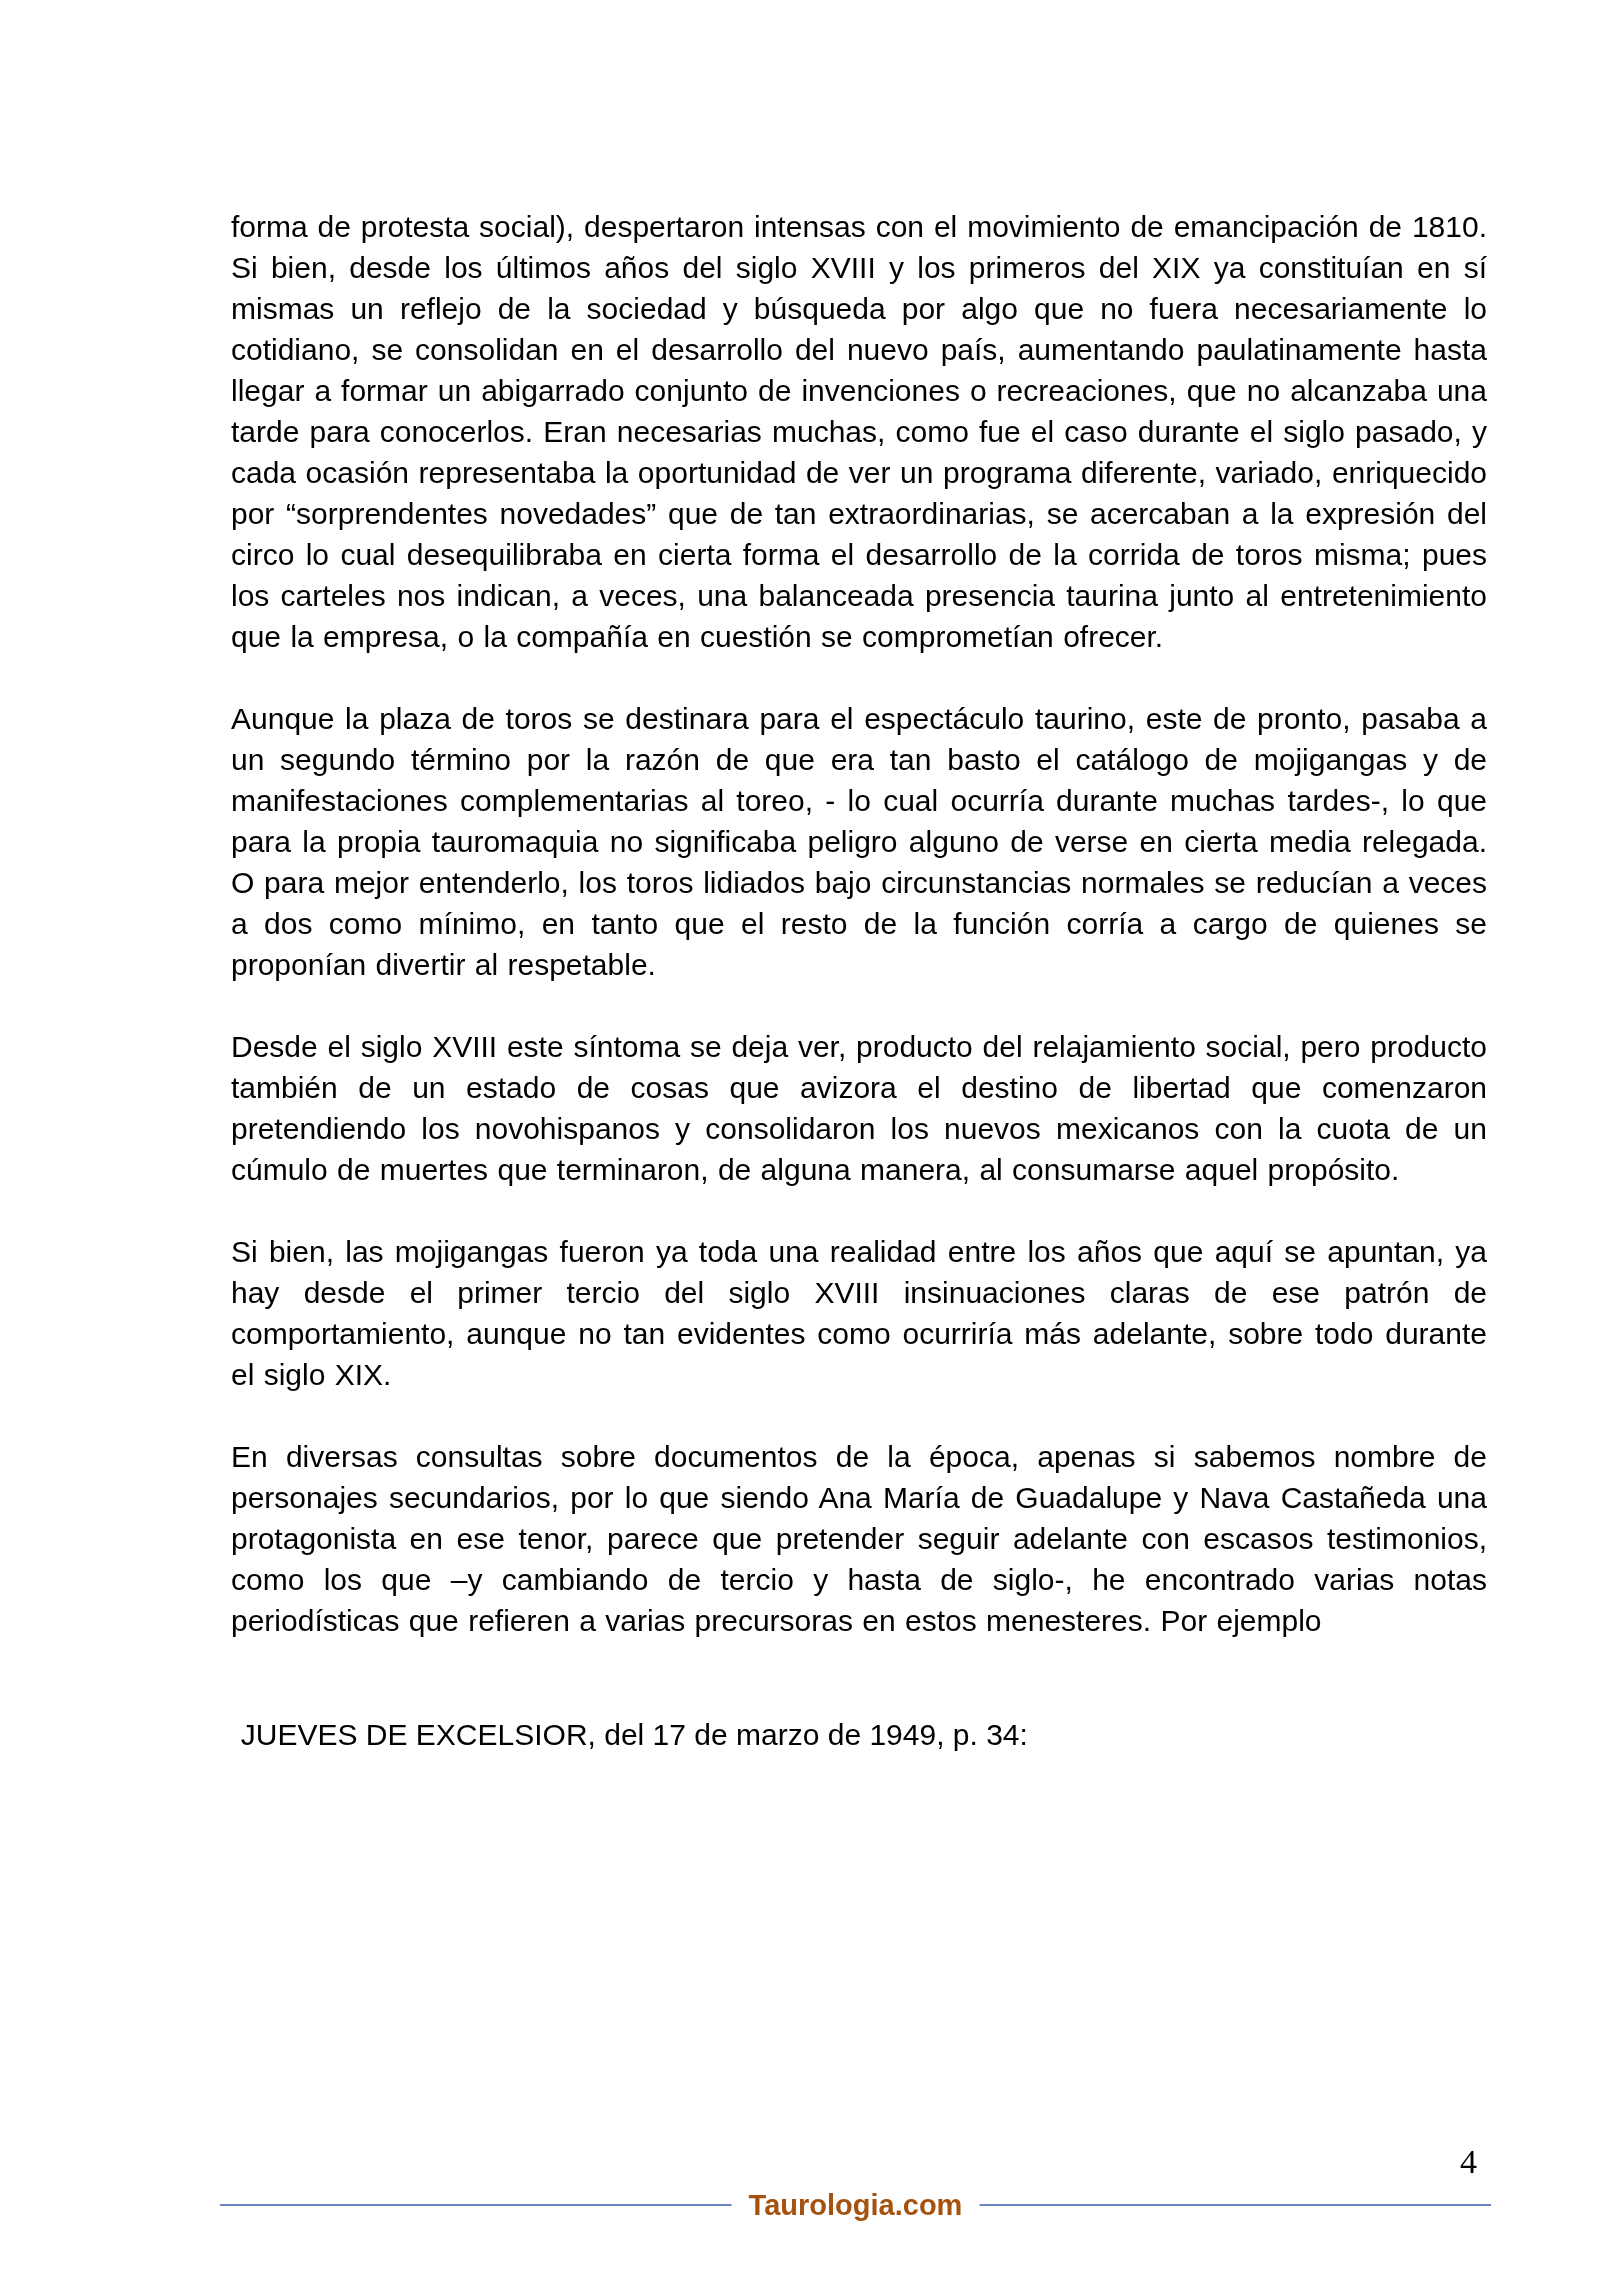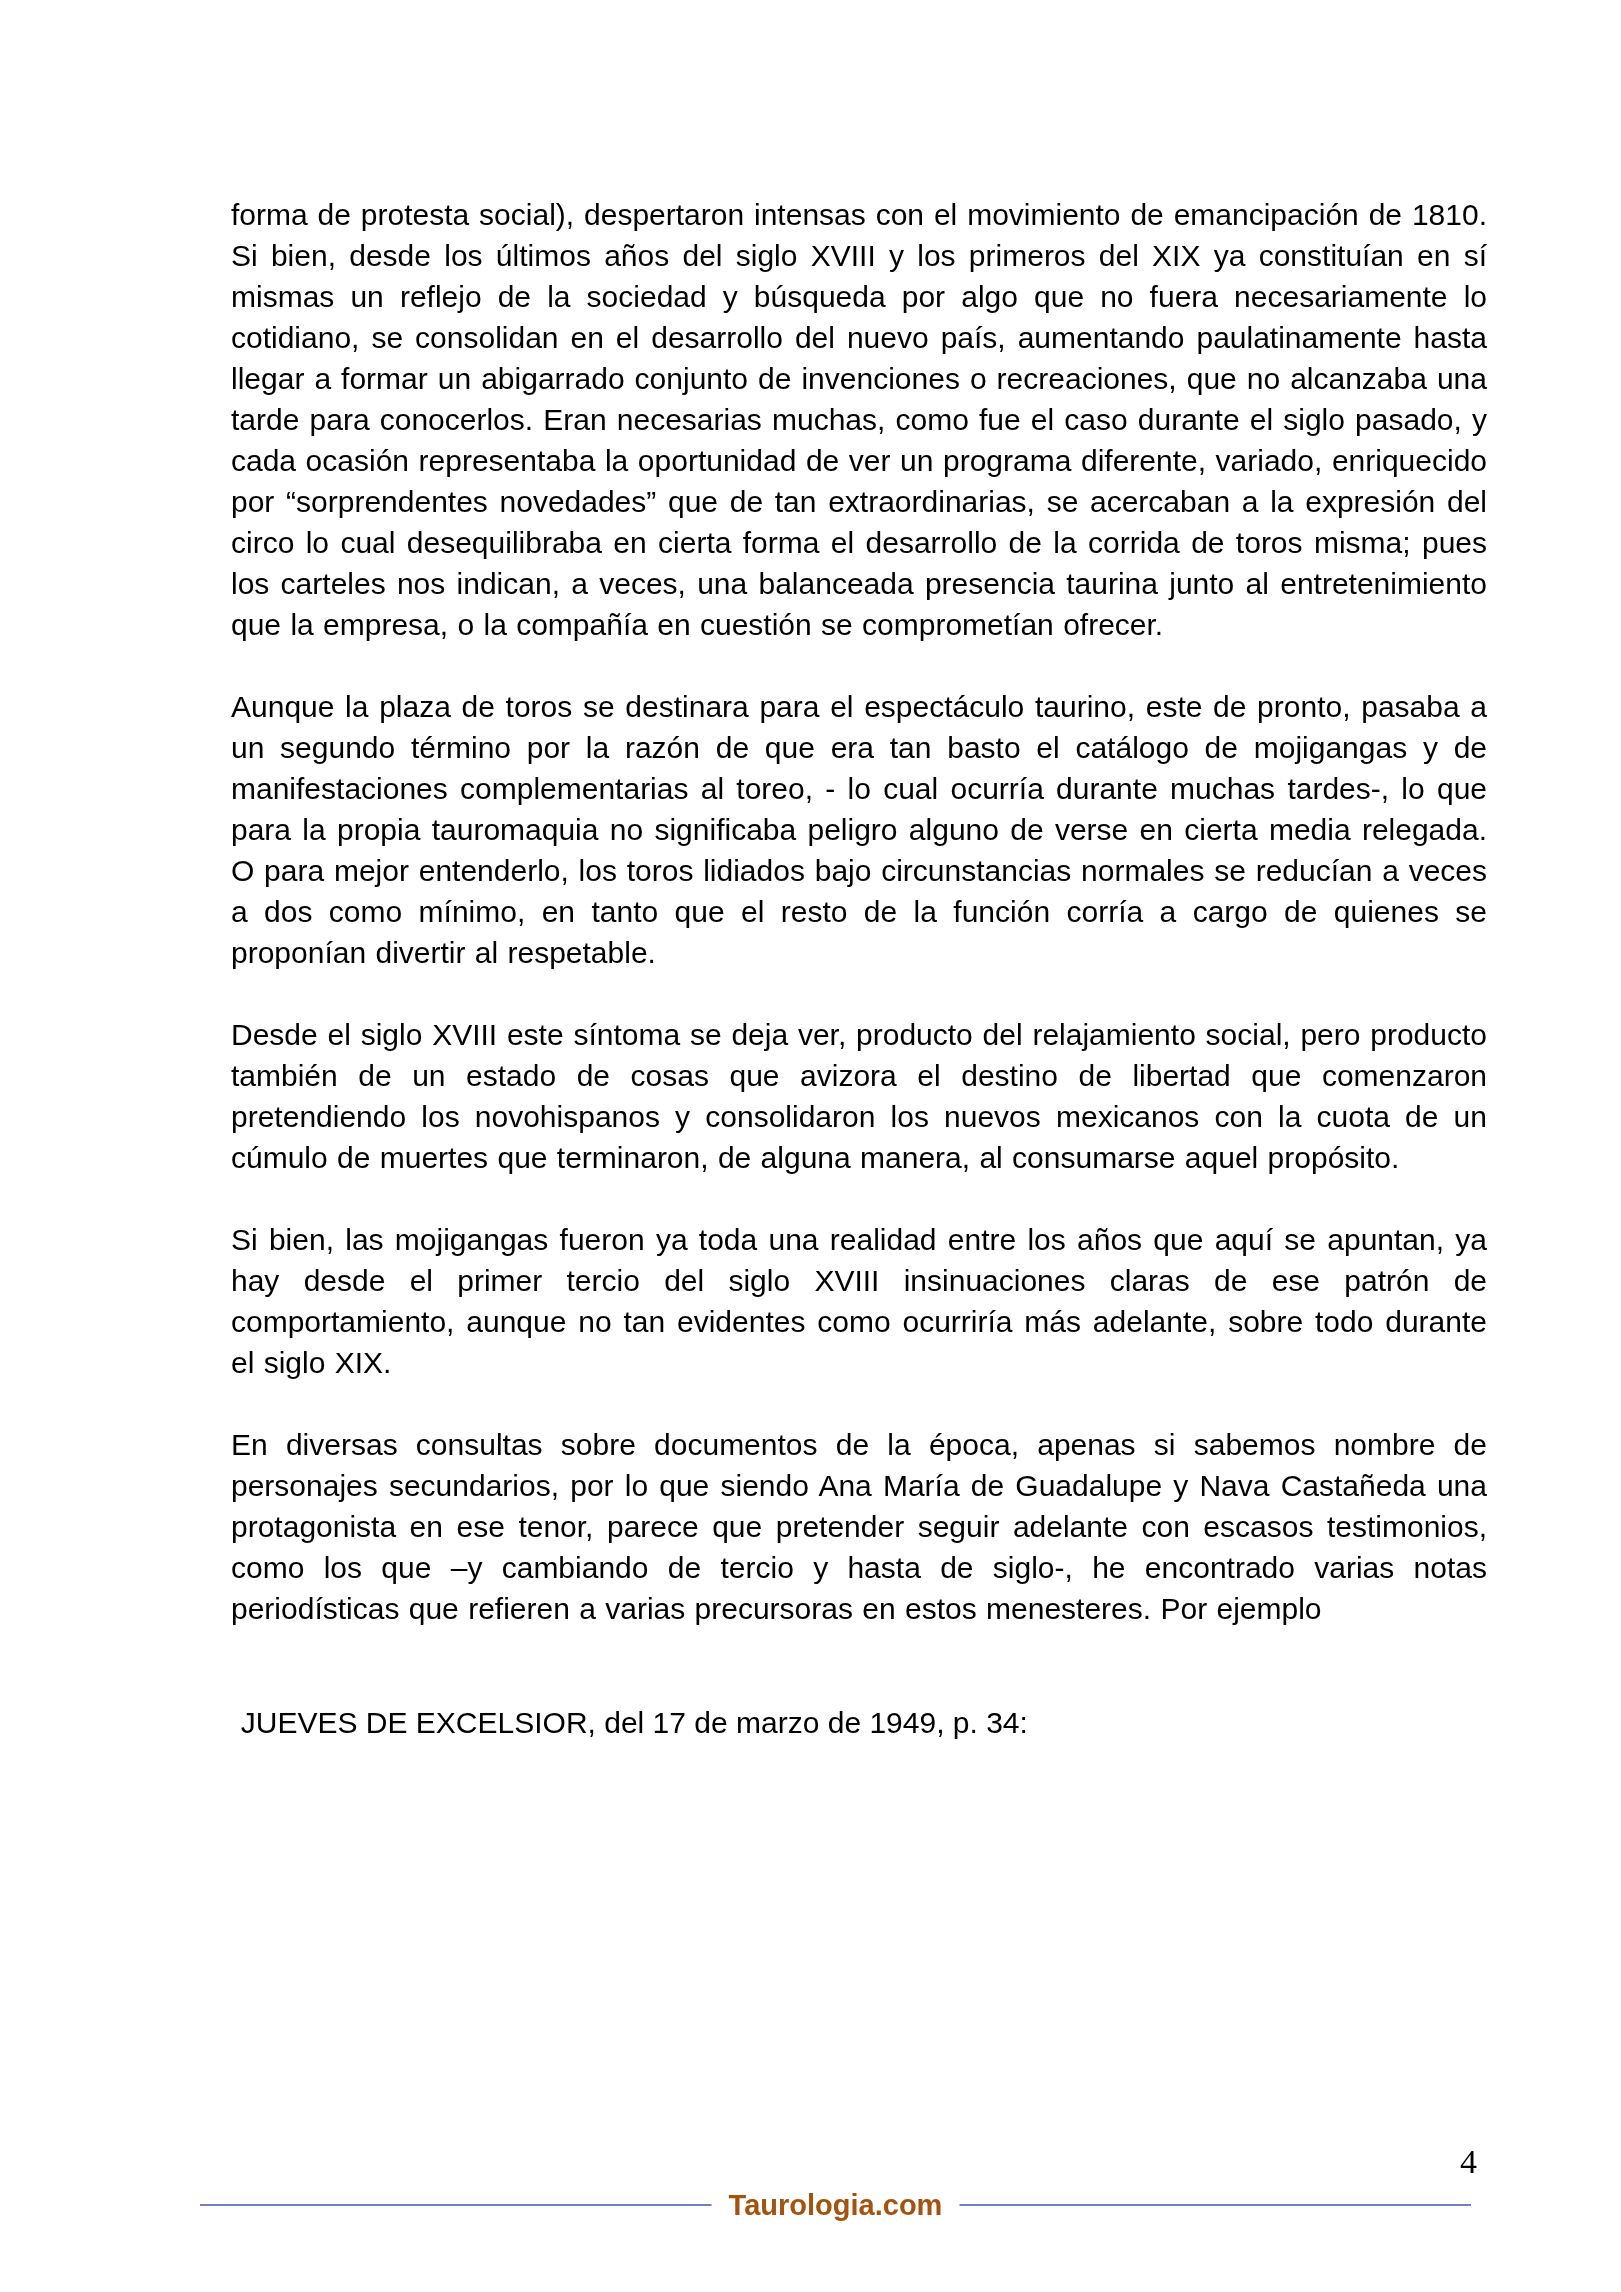--- a/index.html
+++ b/index.html
@@ -16,21 +16,21 @@
     font-family: "Liberation Sans", "DejaVu Sans", sans-serif;
     color: #000000;
   }
   .body-text {
     position: absolute;
     left: 231px;
     top: 194px;
     width: 1256px;
   }
   .para {
-    margin: 0 0 41px 0;
+    margin: 12px 0 41px 0;
     font-size: 30px;
     line-height: 41px;
     text-align: justify;
     text-align-last: left;
     word-spacing: 1px;
   }
   .citation-ref {
     margin: 73px 0 16px 0;
     padding-left: 9.8px;
     font-size: 30px;
@@ -45,21 +45,21 @@
   .page-number {
     position: absolute;
     top: 2145px;
     right: 144px;
     font-family: "Liberation Serif", "DejaVu Serif", serif;
     font-size: 34px;
     line-height: 1;
   }
   .footer {
     position: absolute;
-    left: 200px;
+    left: 220px;
     top: 2186px;
     width: 1271px;
     height: 41px;
   }
   .rule {
     position: absolute;
     left: 0;
     right: 0;
     top: 17.6px;
     height: 2.9px;

